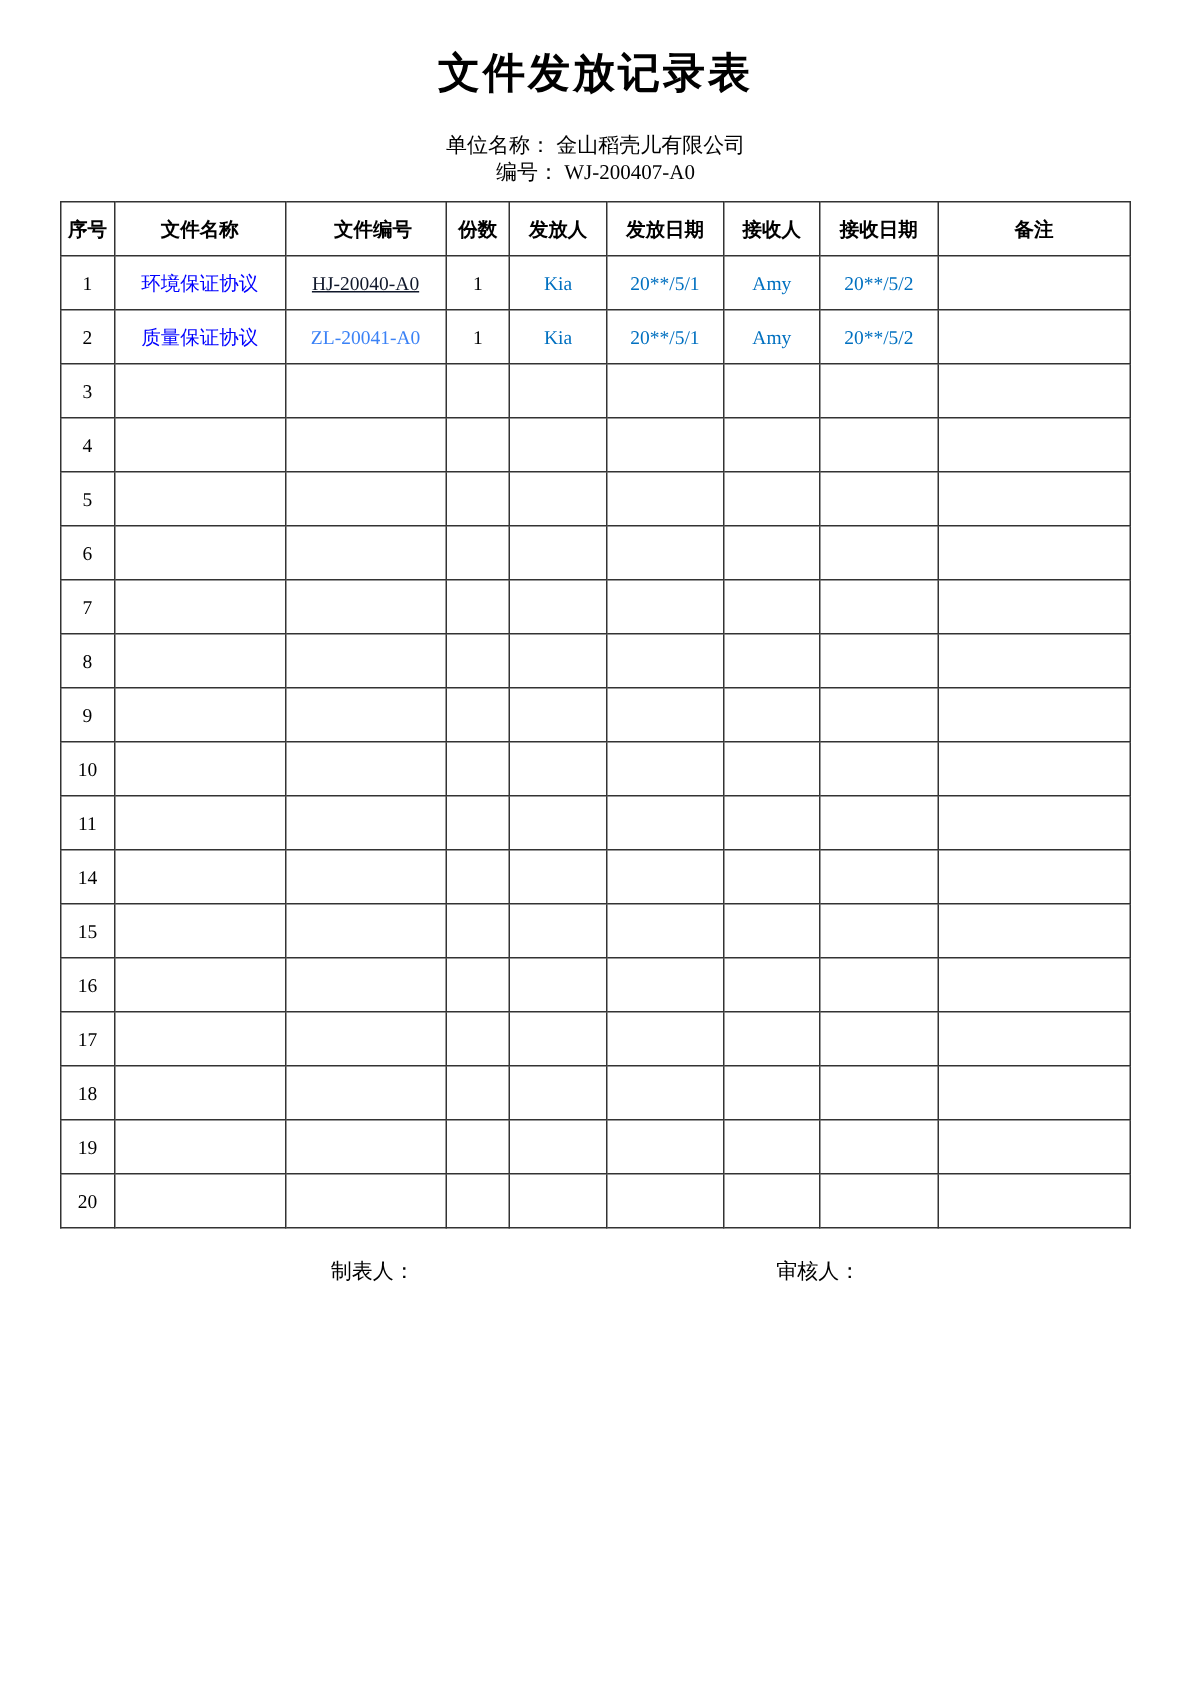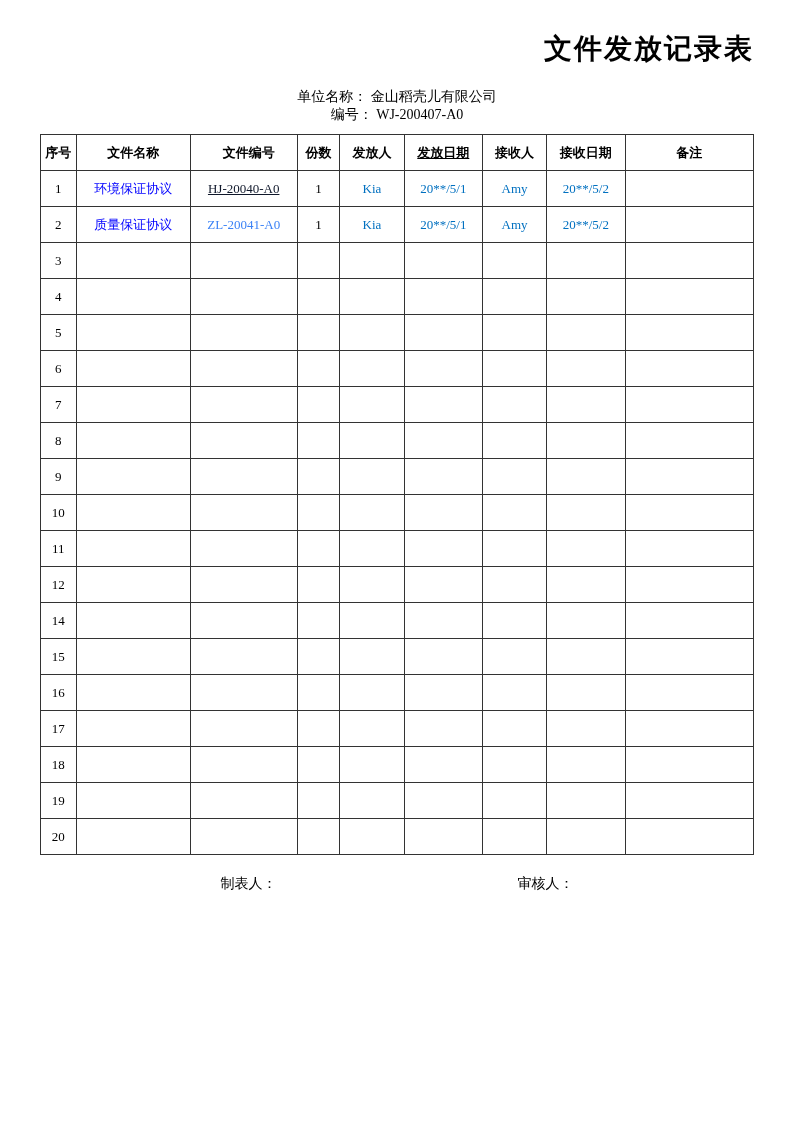--- a/index.html
+++ b/index.html
@@ -10,21 +10,21 @@
 
     body {
       width: 794px;
       min-height: 1122px;
       background: #fff;
       font-family: "SimSun", "宋体", serif;
       padding: 30px 40px;
     }
 
     .page-title {
-      text-align: right;
+      text-align: center;
       font-size: 28px;
       font-weight: bold;
       margin-bottom: 20px;
       letter-spacing: 2px;
     }
 
     .meta-row {
       display: flex;
       justify-content: space-between;
       align-items: center;
@@ -59,21 +59,21 @@
       background: #fff;
       font-weight: bold;
       font-size: 13px;
     }
 
     .col-seq { width: 5%; }
     .col-name { width: 16%; }
     .col-code { width: 15%; padding-left: 12px; }
     .col-copies { width: 6%; }
     .col-sender { width: 9%; }
-    .col-send-date { width: 11%; text-decoration: underline; }
+    .col-send-date { width: 11%; }
     .col-receiver { width: 9%; }
     .col-recv-date { width: 11%; }
     .col-notes { width: 18%; }
 
     .footer-row {
       display: flex;
       justify-content: space-around;
       margin-top: 20px;
       font-size: 14px;
       padding: 0 60px;
@@ -225,31 +225,20 @@
         <td></td>
         <td></td>
         <td></td>
         <td></td>
         <td></td>
         <td></td>
         <td></td>
         <td></td>
       </tr>
       <tr>
-        <td>12</td>
-        <td></td>
-        <td></td>
-        <td></td>
-        <td></td>
-        <td></td>
-        <td></td>
-        <td></td>
-        <td></td>
-      </tr>
-      <tr>
         <td>14</td>
         <td></td>
         <td></td>
         <td></td>
         <td></td>
         <td></td>
         <td></td>
         <td></td>
         <td></td>
       </tr>

